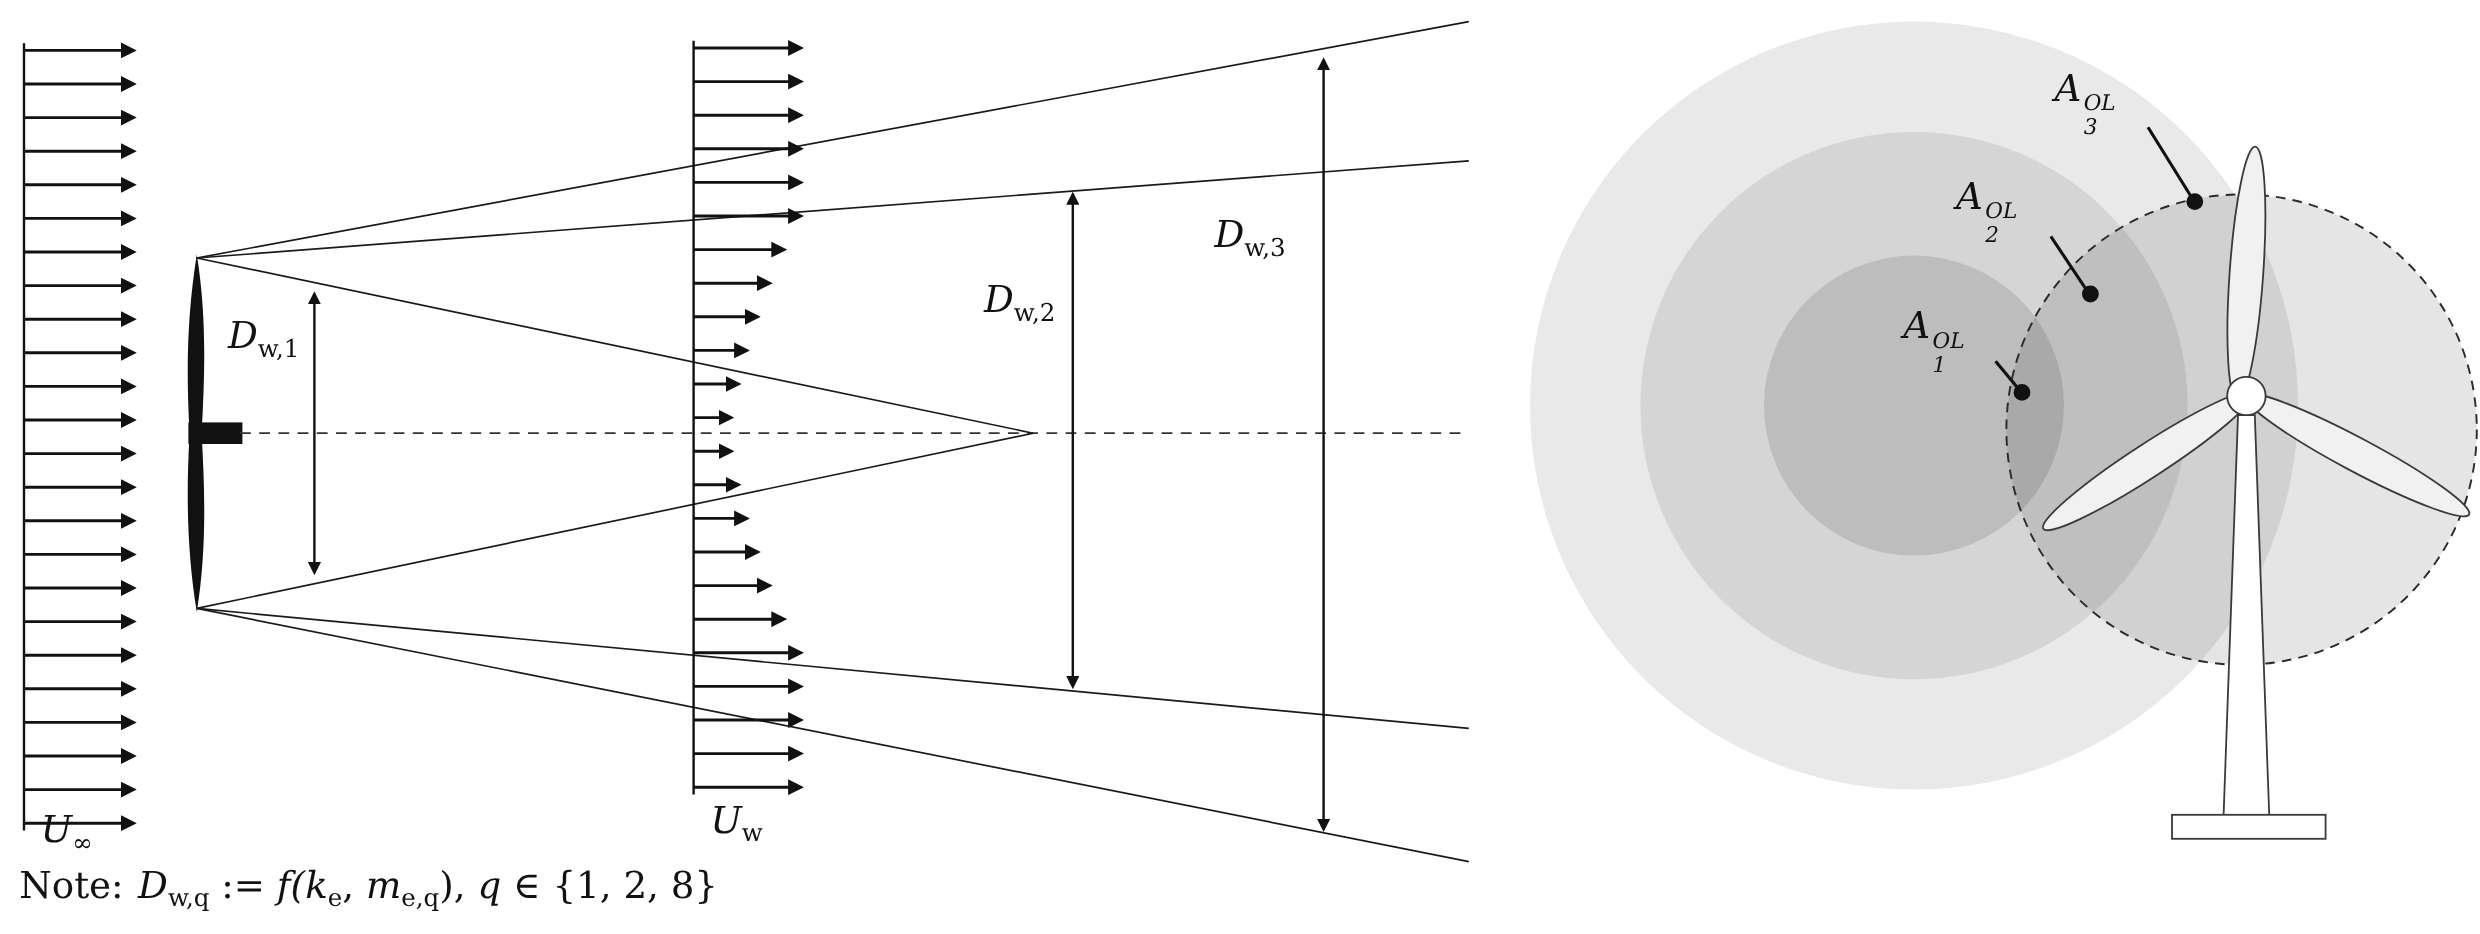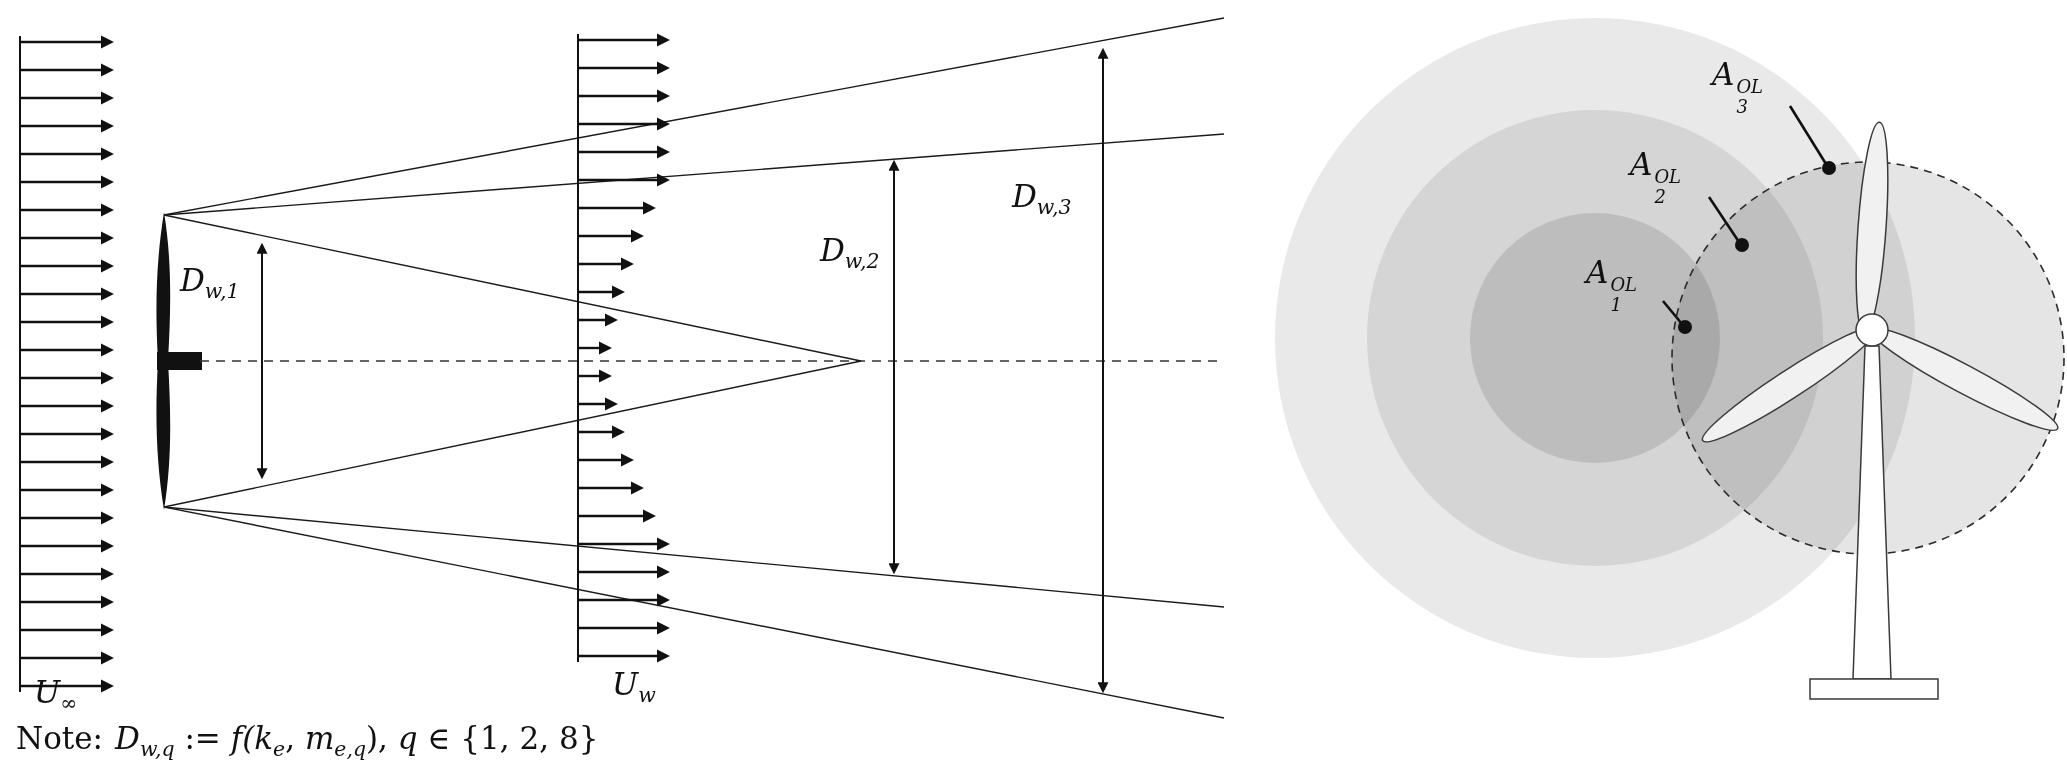--- a/index.html
+++ b/index.html
@@ -2,21 +2,21 @@
 <html><head>
 <meta charset="utf-8">
 <style>
   html,body{margin:0;padding:0;background:#ffffff;}
   .stage{position:relative;width:2067px;height:778px;background:#fff;overflow:hidden;
          font-family:"DejaVu Serif", serif;color:#111;}
   .stage svg{position:absolute;left:0;top:0;}
   .lbl{position:absolute;font-size:31px;white-space:nowrap;}
   .it{font-style:italic;}
   .rm{font-style:normal;margin-top:36px;}
-  .lbl sub,.note sub{font-size:0.66em;font-style:italic;vertical-align:-0.35em;line-height:0;}
+  .lbl sub,.note sub{font-size:0.66em;vertical-align:-0.35em;line-height:0;}
   .note{position:absolute;left:16px;top:720px;font-size:31px;white-space:nowrap;}
   .note .prefix{margin-right:12px;}
   .stack{display:inline-flex;flex-direction:column;font-size:0.58em;line-height:1.1;
          vertical-align:-0.45em;margin-left:2px;}
 </style>
 </head>
 <body>
 
 <div class="stage">
 
@@ -129,25 +129,25 @@
     <circle cx="1742" cy="245" r="7" stroke="none"></circle>
     <line x1="1663" y1="301" x2="1682" y2="324"></line>
     <circle cx="1685" cy="327" r="7" stroke="none"></circle>
   </g>
 </svg>
 
 <div class="lbl" style="left:34px;top:674px">
   <span class="it">U</span><sub>∞</sub>
 </div>
 
-<div class="lbl" style="left:612px;top:666px">
+<div class="lbl" style="left:592px;top:666px">
   <span class="it">U</span><sub>w</sub>
 </div>
 
-<div class="lbl" style="left:180px;top:262px">
+<div class="lbl" style="left:190px;top:262px">
   <span class="it">D</span><sub>w,1</sub>
 </div>
 
 <div class="lbl" style="left:820px;top:232px">
   <span class="it">D</span><sub>w,2</sub>
 </div>
 
 <div class="lbl" style="left:1012px;top:178px">
   <span class="it">D</span><sub>w,3</sub>
 </div>

